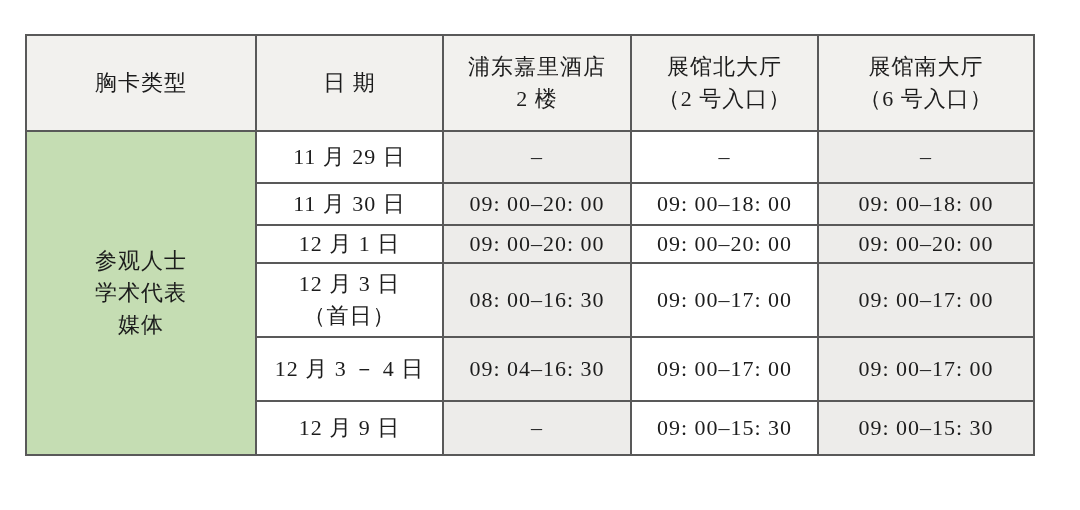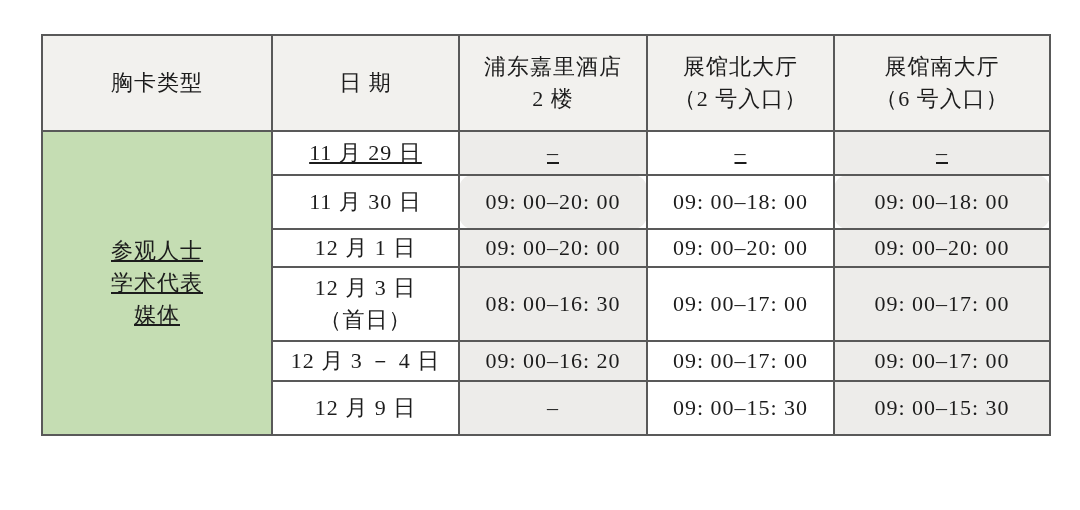--- a/index.html
+++ b/index.html
@@ -17,21 +17,21 @@
     position: relative;
     width: 1080px;
     height: 510px;
     background: var(--page-bg);
     overflow: hidden;
     font-family: "Liberation Serif", "DejaVu Serif", serif;
     color: var(--text);
   }
   table.schedule {
     position: absolute;
-    left: 41px;
+    left: 25px;
     top: 34px;
     width: 1008px;
     border-collapse: collapse;
     table-layout: fixed;
   }
   table.schedule th,
   table.schedule td {
     border: 2px solid var(--border);
     text-align: center;
     vertical-align: middle;
@@ -46,25 +46,25 @@
   tr.header-row th { background: var(--header-bg); height: 96px; }
   td.c-category {
     background: var(--category-bg);
     line-height: 1.9;
     letter-spacing: 2px;
   }
   td.c-date  { background: var(--plain-col-bg); }
   td.c-kerry { background: var(--striped-col-bg); }
   td.c-north { background: var(--plain-col-bg); }
   td.c-south { background: var(--striped-col-bg); }
-  tr.r-0 td { height: 44px; text-decoration: underline; }
-  tr.r-1 td { height: 54px; border-radius: 14px; }
+  tr.r-0 td { height: 52px; }
+  tr.r-1 td { height: 42px; }
   tr.r-2 td { height: 34px; }
   tr.r-3 td { height: 74px; }
-  tr.r-4 td { height: 40px; }
+  tr.r-4 td { height: 64px; }
   tr.r-5 td { height: 54px; }
 </style>
 </head>
 <body>
 
 <div class="canvas">
   <table class="schedule">
     <colgroup>
       <col style="width:230px">
       <col style="width:187px">
@@ -106,21 +106,21 @@
       </tr>
       <tr class="r-3">
         <td class="c-date">12 月 3 日
 （首日）</td>
         <td class="c-kerry">08: 00–16: 30</td>
         <td class="c-north">09: 00–17: 00</td>
         <td class="c-south">09: 00–17: 00</td>
       </tr>
       <tr class="r-4">
         <td class="c-date">12 月 3 － 4 日</td>
-        <td class="c-kerry">09: 00–16: 20</td>
+        <td class="c-kerry">09: 04–16: 30</td>
         <td class="c-north">09: 00–17: 00</td>
         <td class="c-south">09: 00–17: 00</td>
       </tr>
       <tr class="r-5">
         <td class="c-date">12 月 9 日</td>
         <td class="c-kerry">–</td>
         <td class="c-north">09: 00–15: 30</td>
         <td class="c-south">09: 00–15: 30</td>
       </tr>
     </tbody>

